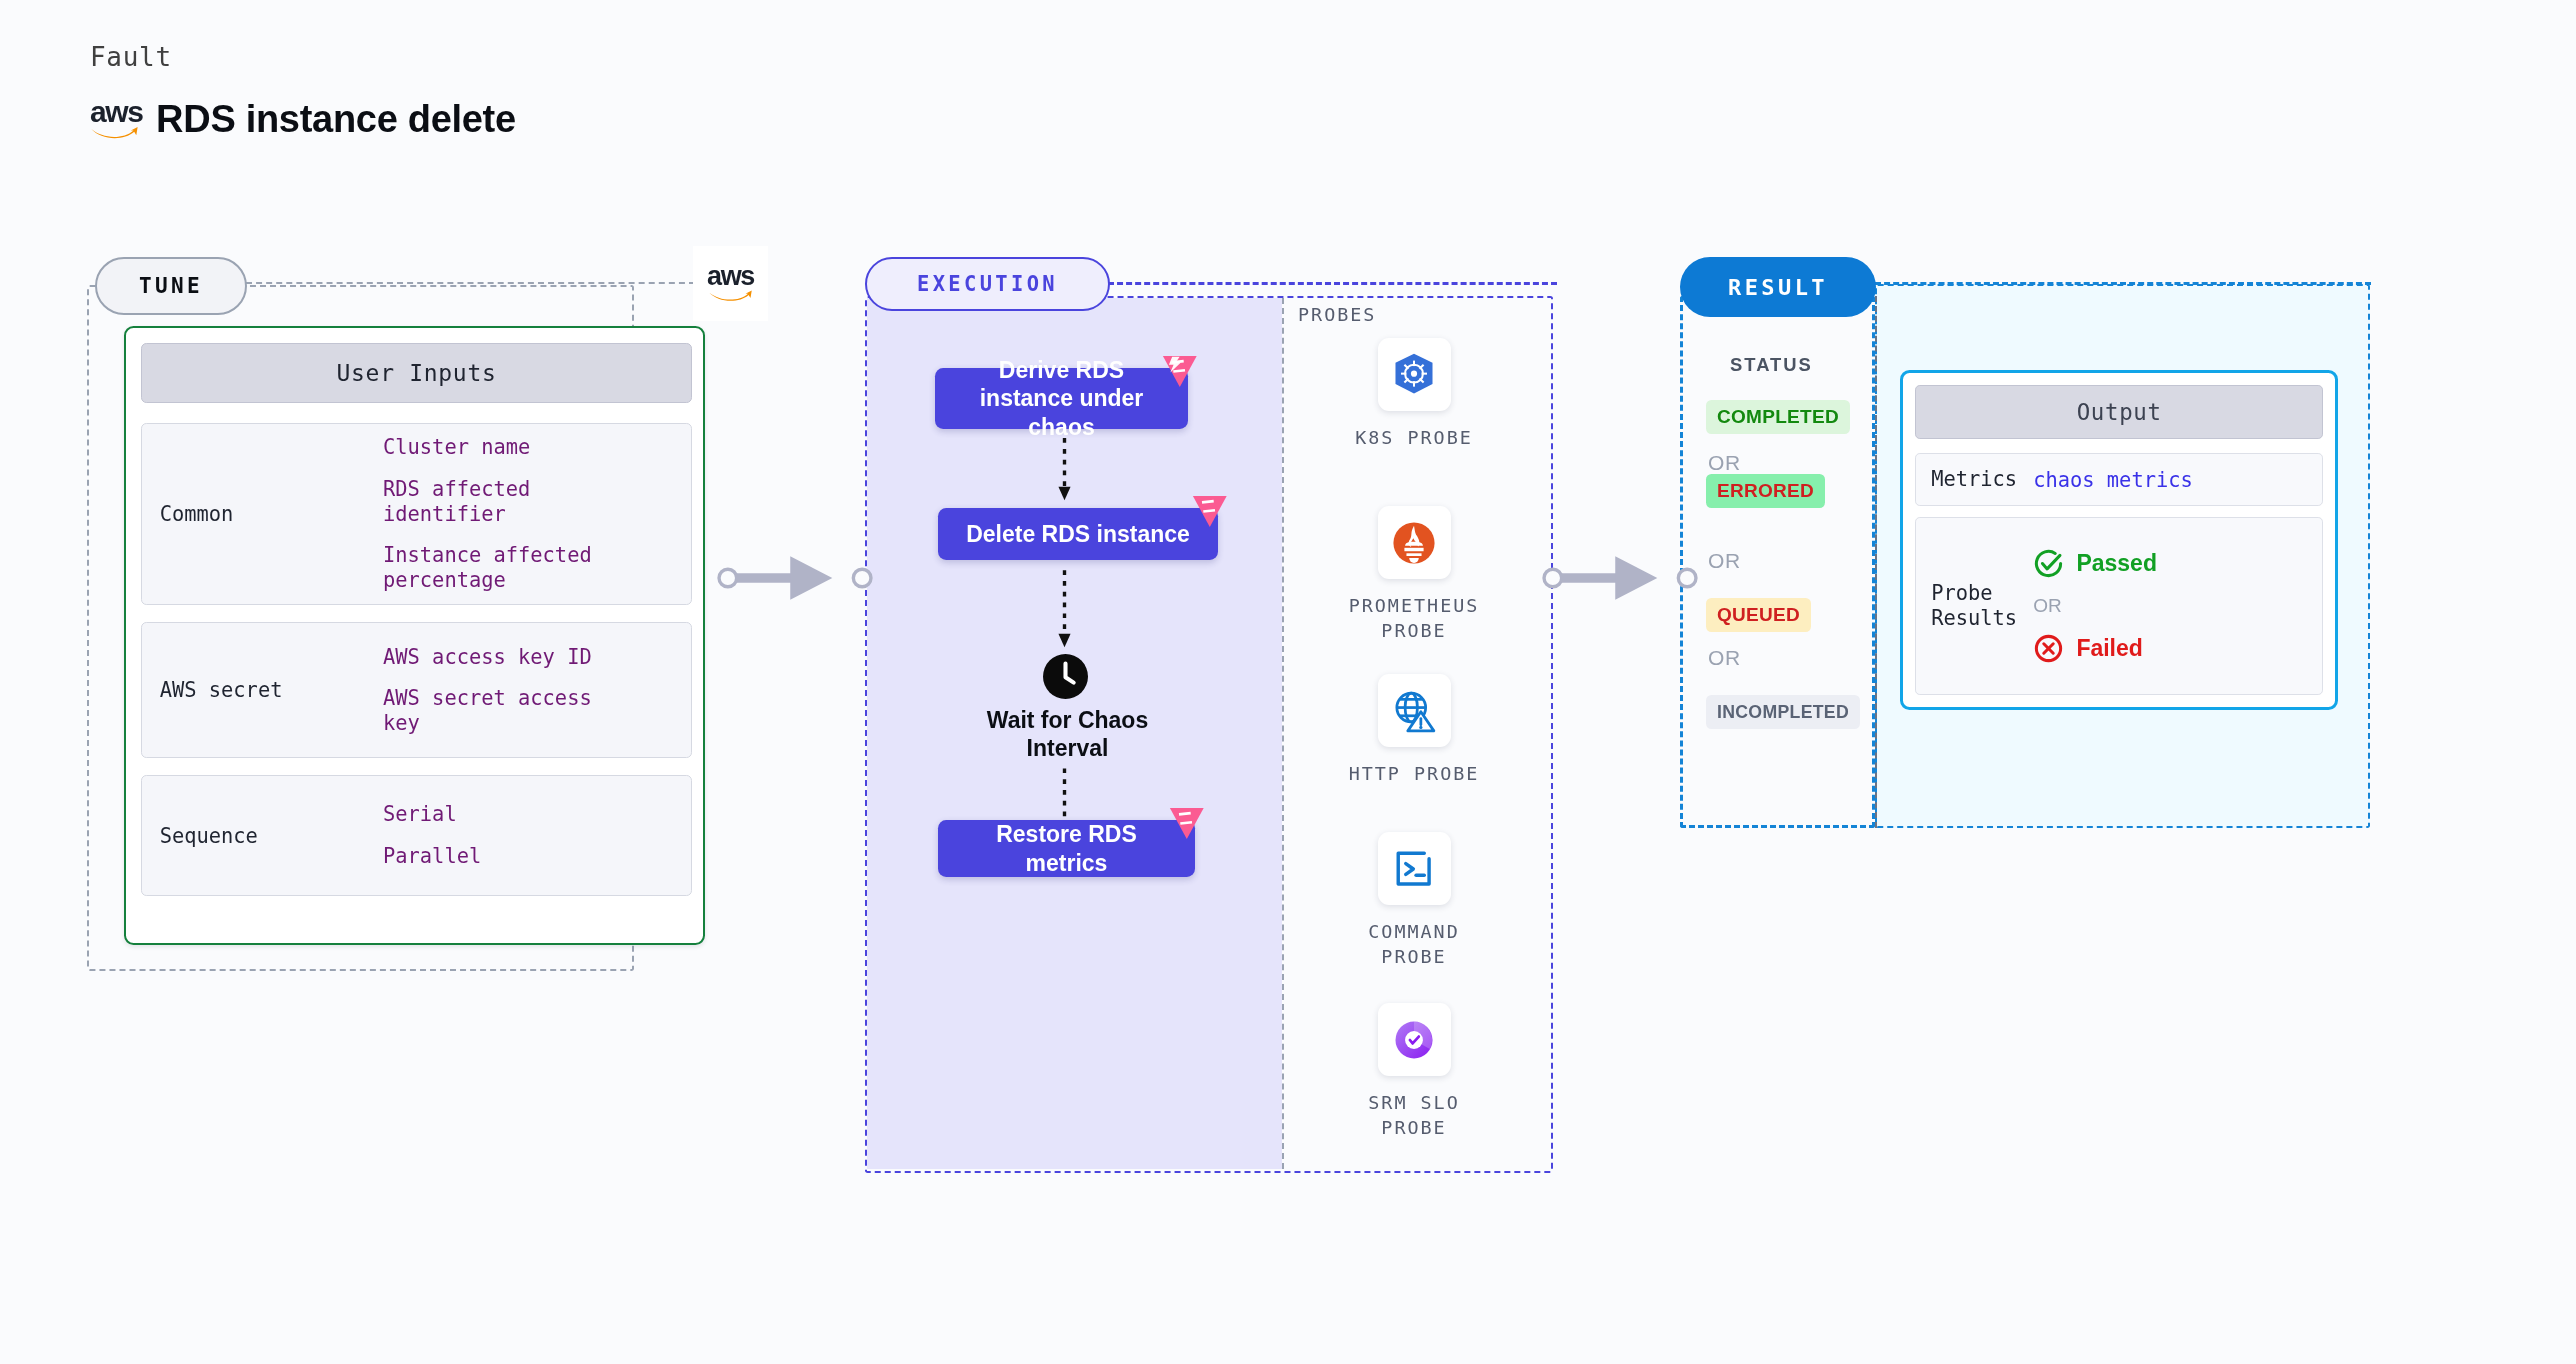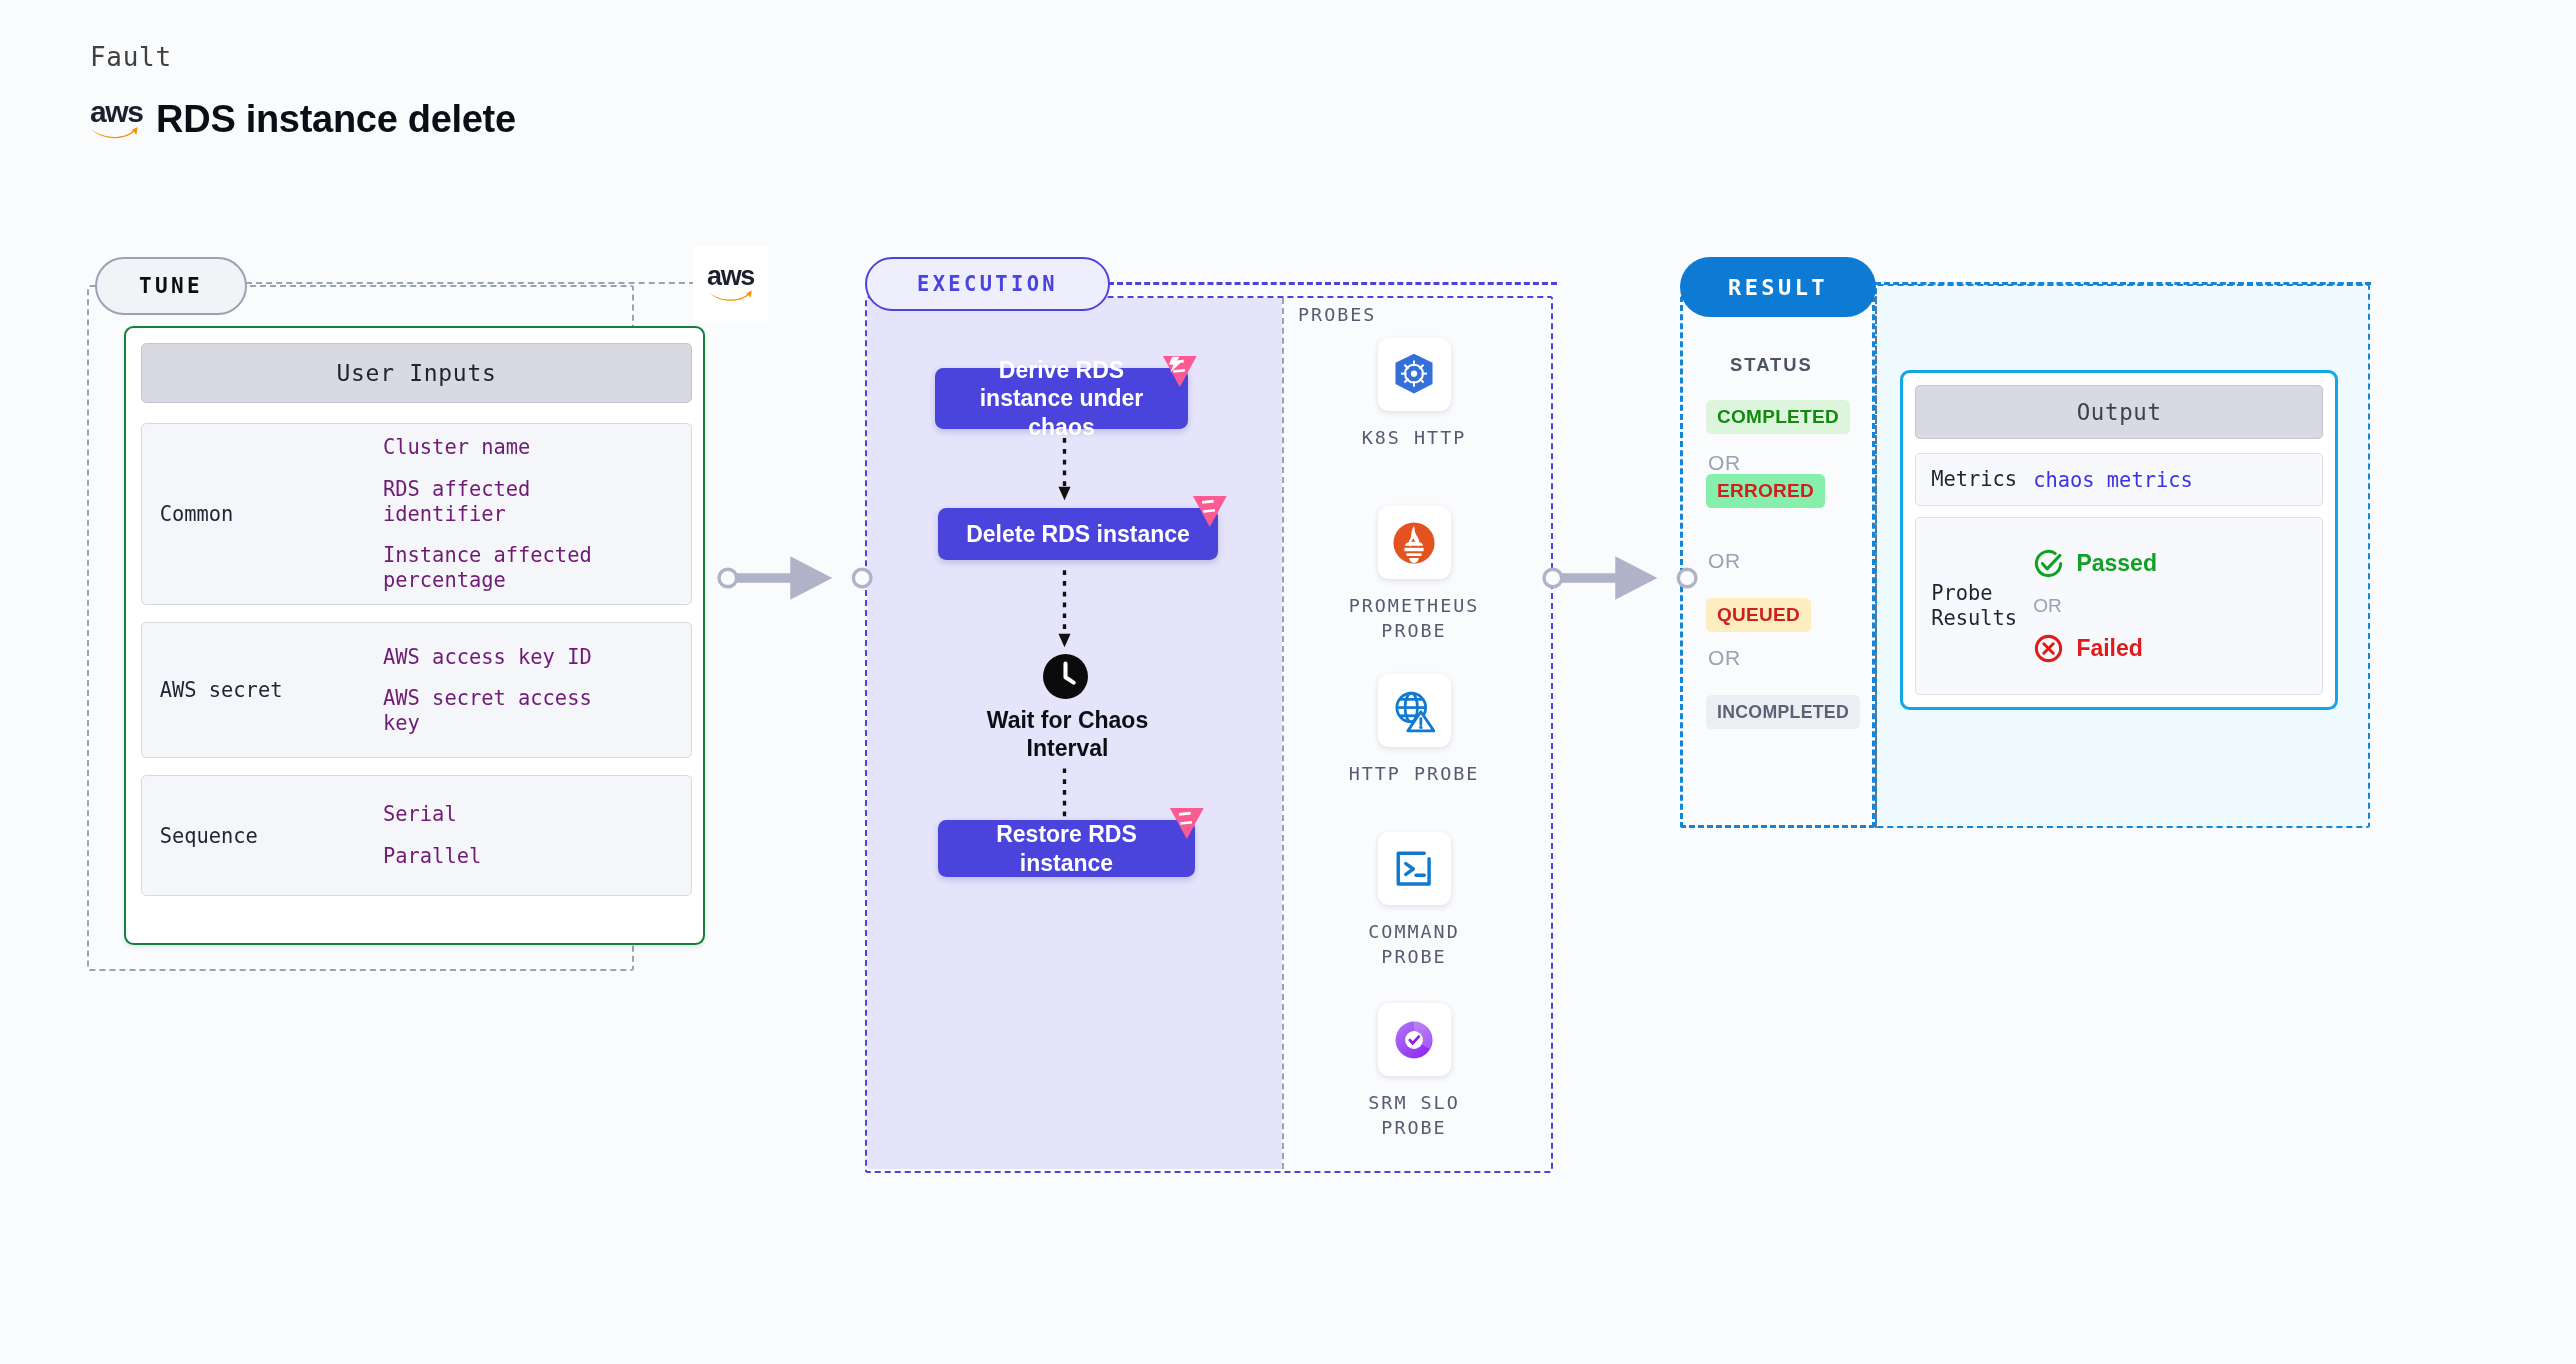--- a/index.html
+++ b/index.html
@@ -237,21 +237,21 @@
   <path d="M33 14 L33 34 L45 42" stroke="#ffffff" stroke-width="6" fill="none" stroke-linecap="round" stroke-linejoin="round"></path>
 </svg>
 <div id="wait-label">Wait for Chaos Interval</div>
 
 <svg class="arrow-down" style="left:1051px;top:768px;" width="27" height="75" viewBox="0 0 40 110">
   <line x1="20" y1="0" x2="20" y2="88" stroke="#111111" stroke-width="5" stroke-dasharray="7 9"></line>
   <polygon points="11,86 29,86 20,106" fill="#111111"></polygon>
 </svg>
 
 <div class="step-box" style="left:938px;top:820px;width:257px;height:57px;">
-  <span style="padding:0 16.3px;">Restore RDS instance</span>
+  <span style="padding:0 16.3px;">Restore RDS metrics</span>
   <svg class="harness-badge" viewBox="0 0 60 56">
     <polygon points="6,4 58,4 32,52" fill="#fb5b92"></polygon>
     <path d="M20 14 L38 12 M22 28 L40 26" stroke="#ffffff" stroke-width="4" fill="none"></path>
   </svg>
 </div>
 
 <div id="probes-title">PROBES</div>
 
 <div class="probe" style="left:1336px;top:338px;">
   <div class="probe-tile">
@@ -264,21 +264,21 @@
         <line x1="35" y1="44" x2="35" y2="52"></line>
         <line x1="16" y1="33" x2="24" y2="33"></line>
         <line x1="46" y1="33" x2="54" y2="33"></line>
         <line x1="21" y1="20" x2="27" y2="26"></line>
         <line x1="43" y1="40" x2="49" y2="46"></line>
         <line x1="49" y1="20" x2="43" y2="26"></line>
         <line x1="27" y1="40" x2="21" y2="46"></line>
       </g>
     </svg>
   </div>
-  <div class="probe-name">K8S HTTP</div>
+  <div class="probe-name">K8S PROBE</div>
 </div>
 
 <div class="probe" style="left:1336px;top:506px;">
   <div class="probe-tile">
     <svg width="48" height="48" viewBox="0 0 70 70">
       <circle cx="35" cy="35" r="30" fill="#e25320"></circle>
       <path d="M35 10 C29 20, 33 24, 29 30 C26 34, 27 39, 31 41 C28 36, 32 32, 34 28 C36 33, 40 35, 41 40 C45 36, 42 28, 38 23 C36 19, 36 14, 35 10 Z" fill="#ffffff"></path>
       <path d="M21 42 h28 v5 h-28 z" fill="#ffffff"></path>
       <path d="M24 50 h22 v4 h-22 z" fill="#ffffff"></path>
       <path d="M28 57 h14 a7 7 0 0 1 -14 0 z" fill="#ffffff"></path>

